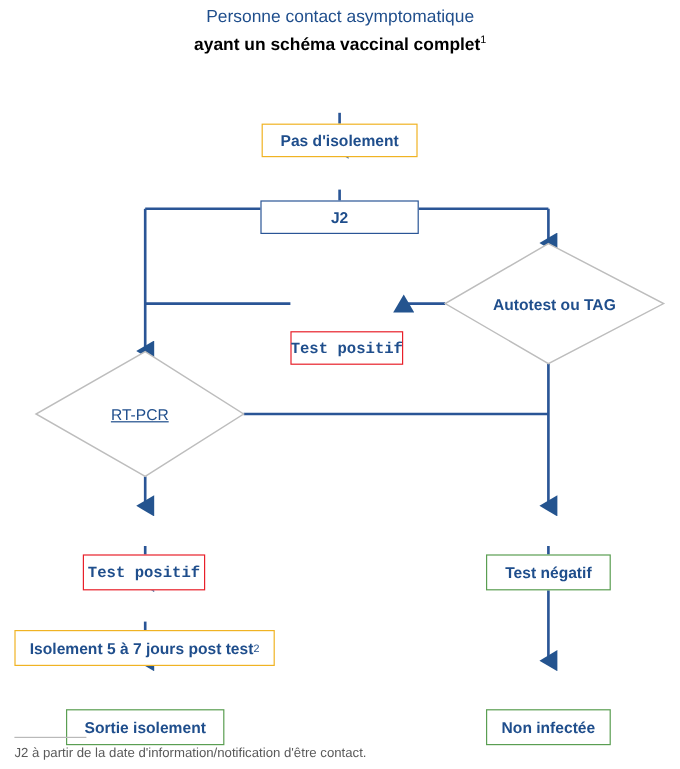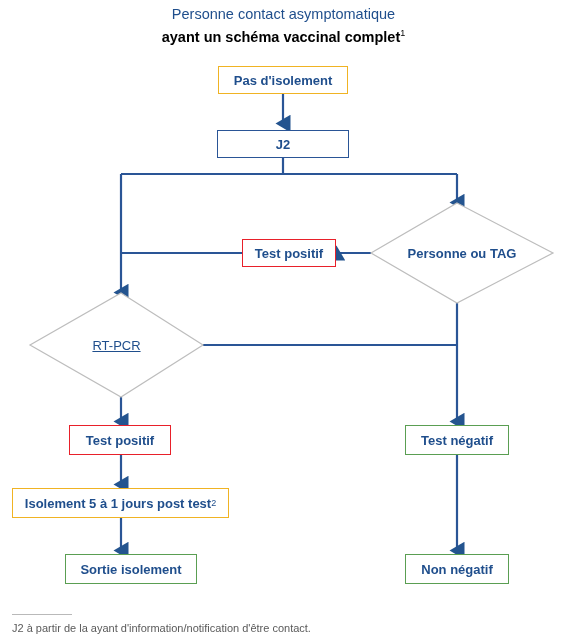--- a/index.html
+++ b/index.html
@@ -53,23 +53,24 @@
     align-items: center;
     justify-content: center;
     background: #ffffff;
     color: #1f4e8c;
     font-size: 13px;
     text-align: center;
     white-space: nowrap;
   }
   .node.box {
     border: 1.6px solid #1f4e8c;
+    margin-top: 37px;
   }
   .node.amber { border-color: #f0b323; }
-  .node.red   { border-color: #e8202a; }
+  .node.red   { border-color: #e8202a; font-family: Liberation Mono, monospace; }
   .node.green { border-color: #5a9e52; }
   .node.blue  { border-color: #2a5596; }
   .node.bold  { font-weight: bold; }
   .node.reg   { font-weight: normal; }
 
   .diamond-label {
     position: absolute;
     display: flex;
     align-items: center;
     justify-content: center;
@@ -155,39 +156,39 @@
 
       <line x1="457" y1="455" x2="457" y2="551" marker-end="url(#arrowhead)"></line>
     </g>
   </svg>
 
   <svg id="diamonds" viewBox="0 0 567 641">
     <polygon points="457,203 553,253 457,303 371,253" fill="#ffffff" stroke="#bdbdbd" stroke-width="1.2"></polygon>
     <polygon points="121,293 203,345 121,397 30,345" fill="#ffffff" stroke="#bdbdbd" stroke-width="1.2"></polygon>
   </svg>
 
-  <div class="diamond-label bold" style="left:371px; top:243px; width:182px; height:20px;">Personne ou TAG</div>
+  <div class="diamond-label bold" style="left:371px; top:243px; width:182px; height:20px;">Autotest ou TAG</div>
 
   <div class="diamond-label reg" style="left:30px; top:335px; width:173px; height:20px;text-decoration:underline;">RT-PCR</div>
 
   <div class="node box amber bold" style="left:218px; top:66px; width:130px; height:28px;">Pas d'isolement</div>
 
   <div class="node box blue reg" style="left:217px; top:130px; width:132px; height:28px;font-weight:bold;">J2</div>
 
   <div class="node box red bold" style="left:242px; top:239px; width:94px; height:28px;">Test positif</div>
 
   <div class="node box red bold" style="left:69px; top:425px; width:102px; height:30px;">Test positif</div>
 
   <div class="node box green bold" style="left:405px; top:425px; width:104px; height:30px;">Test négatif</div>
 
   <div class="node box amber bold" style="left:12px; top:488px; width:217px; height:30px;">
-      <span>Isolement 5 à 1 jours post test</span>
+      <span>Isolement 5 à 7 jours post test</span>
       <span class="sup">2</span>
     </div>
 
-  <div class="node box green bold" style="left:65px; top:554px; width:132px; height:30px;">Sortie isolement</div>
+  <div class="node box green bold" style="left:55px; top:554px; width:132px; height:30px;">Sortie isolement</div>
 
-  <div class="node box green bold" style="left:405px; top:554px; width:104px; height:30px;">Non négatif</div>
+  <div class="node box green bold" style="left:405px; top:554px; width:104px; height:30px;">Non infectée</div>
 
   <div class="footnote-rule"></div>
-  <div class="footnote-text">J2 à partir de la ayant d'information/notification d'être contact.</div>
+  <div class="footnote-text">J2 à partir de la date d'information/notification d'être contact.</div>
 
 </div>
 
 </body></html>

